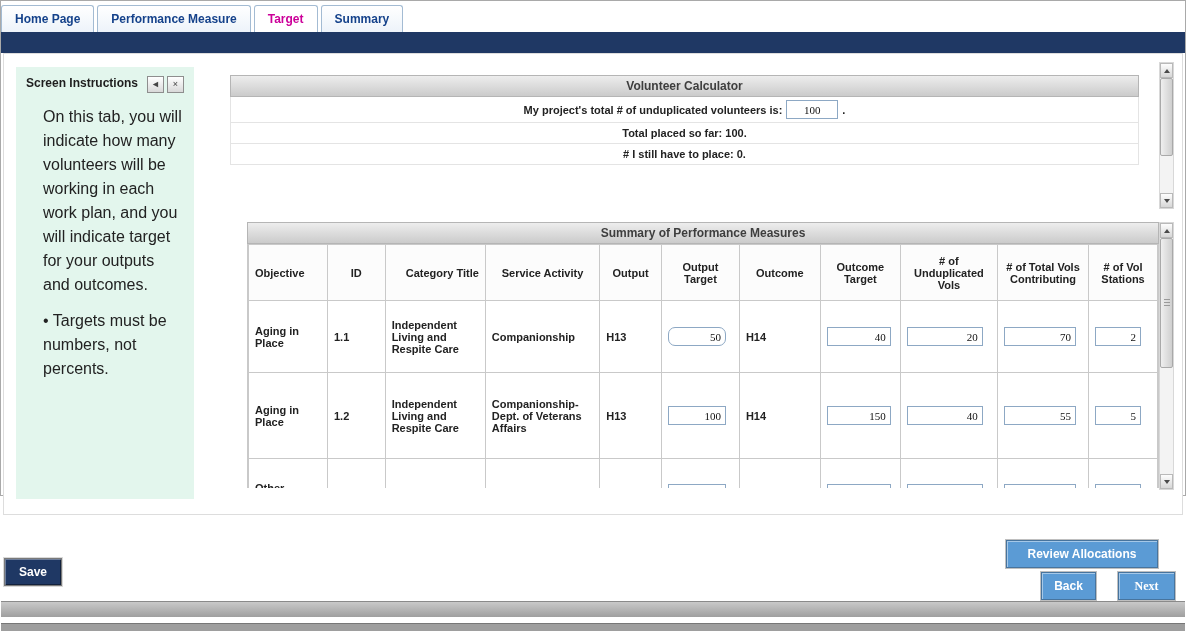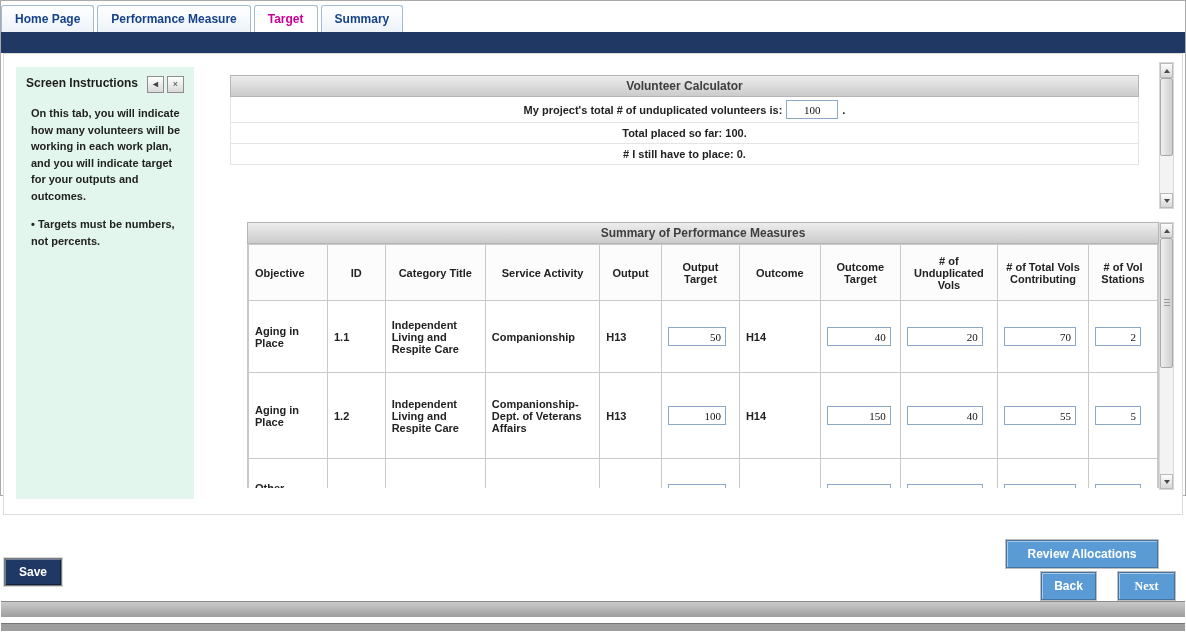--- a/index.html
+++ b/index.html
@@ -17,21 +17,21 @@
   .navy-bar { height:21px; background:#1F3864; }
 
   
   .content { margin:0 2px; height:462px; background:#fff; border:1px solid #DDDDDD; display:flex; padding:8px 8px 10px 12px; }
 
   .sidebar { width:178px; background:#E3F6ED; padding:9px 10px; margin-top:5px; height:432px; }
   .sidebar-header { display:flex; align-items:flex-start; }
   .sidebar-title { flex:1; font-weight:bold; font-size:12px; color:#1E1E1E; }
   .mini-btn { width:17px; height:17px; border:1px solid #8E8E8E; background:linear-gradient(#FFFFFF,#D9D9D9);
               font-size:9px; line-height:15px; text-align:center; color:#444; margin-left:3px; cursor:pointer; }
-  .sidebar p { font-size:11px; color:#222; line-height:1.5; margin:12px 0 0 5px;font-weight:bold; }
+  .sidebar p { font-size:16px; color:#222; line-height:1.5; margin:12px 0 0 17px; }
 
   .main { flex:1; margin-left:14px; display:flex; flex-direction:column; }
 
   .panel-bar { height:22px; background:linear-gradient(#EDEDED,#CBCBCB); border:1px solid #B5B5B5;
                text-align:center; font-weight:bold; font-size:12px; color:#3E3E3E; line-height:20px; }
 
   
   .calc-panel { height:147px; display:flex; margin-bottom:13px; }
   .calc-content { flex:1; padding:13px 20px 0 22px; background:#fff; }
   .calc-row { border:1px solid #E4E4E4; border-top:none; background:#fff; text-align:center;
@@ -147,39 +147,39 @@
                   <col style="width:80px">
                   <col style="width:79px">
                 <col style="width:96px">
                   <col style="width:90px">
                   <col style="width:68px">
               </colgroup>
               <thead>
                 <tr>
                   <th style="text-align:left">Objective</th>
                   <th>ID</th>
-                  <th style="text-align:center">Category Title</th>
+                  <th style="text-align:right">Category Title</th>
                   <th style="text-align:center">Service Activity</th>
                   <th>Output</th>
                   <th>Output Target</th>
                   <th>Outcome</th>
                   <th>Outcome Target</th>
                   <th># of Unduplicated Vols</th>
                   <th># of Total Vols Contributing</th>
                   <th># of Vol Stations</th>
                 </tr>
               </thead>
               <tbody>
                 <tr class="r1">
                   <td>Aging in Place</td>
                   <td class="ctr">1.1</td>
                   <td>Independent Living and Respite Care</td>
                   <td>Companionship</td>
                   <td class="ctr">H13</td>
-                  <td class="inp"><input class="num-input t-input" style="width: 58px;" type="text" value="50"></td>
+                  <td class="inp"><input class="num-input t-input" style="width: 58px; border-radius: 7px;" type="text" value="50"></td>
                   <td class="ctr">H14</td>
                   <td class="inp"><input class="num-input t-input" style="width: 64px;" type="text" value="40"></td>
                   <td class="inp"><input class="num-input t-input" style="width: 76px;" type="text" value="20"></td>
                   <td class="inp"><input class="num-input t-input" style="width: 72px;" type="text" value="70"></td>
                   <td class="inp"><input class="num-input t-input" style="width: 46px;" type="text" value="2"></td>
                 </tr>
                 <tr class="r2">
                   <td>Aging in Place</td>
                   <td class="ctr">1.2</td>
                   <td>Independent Living and Respite Care</td>

